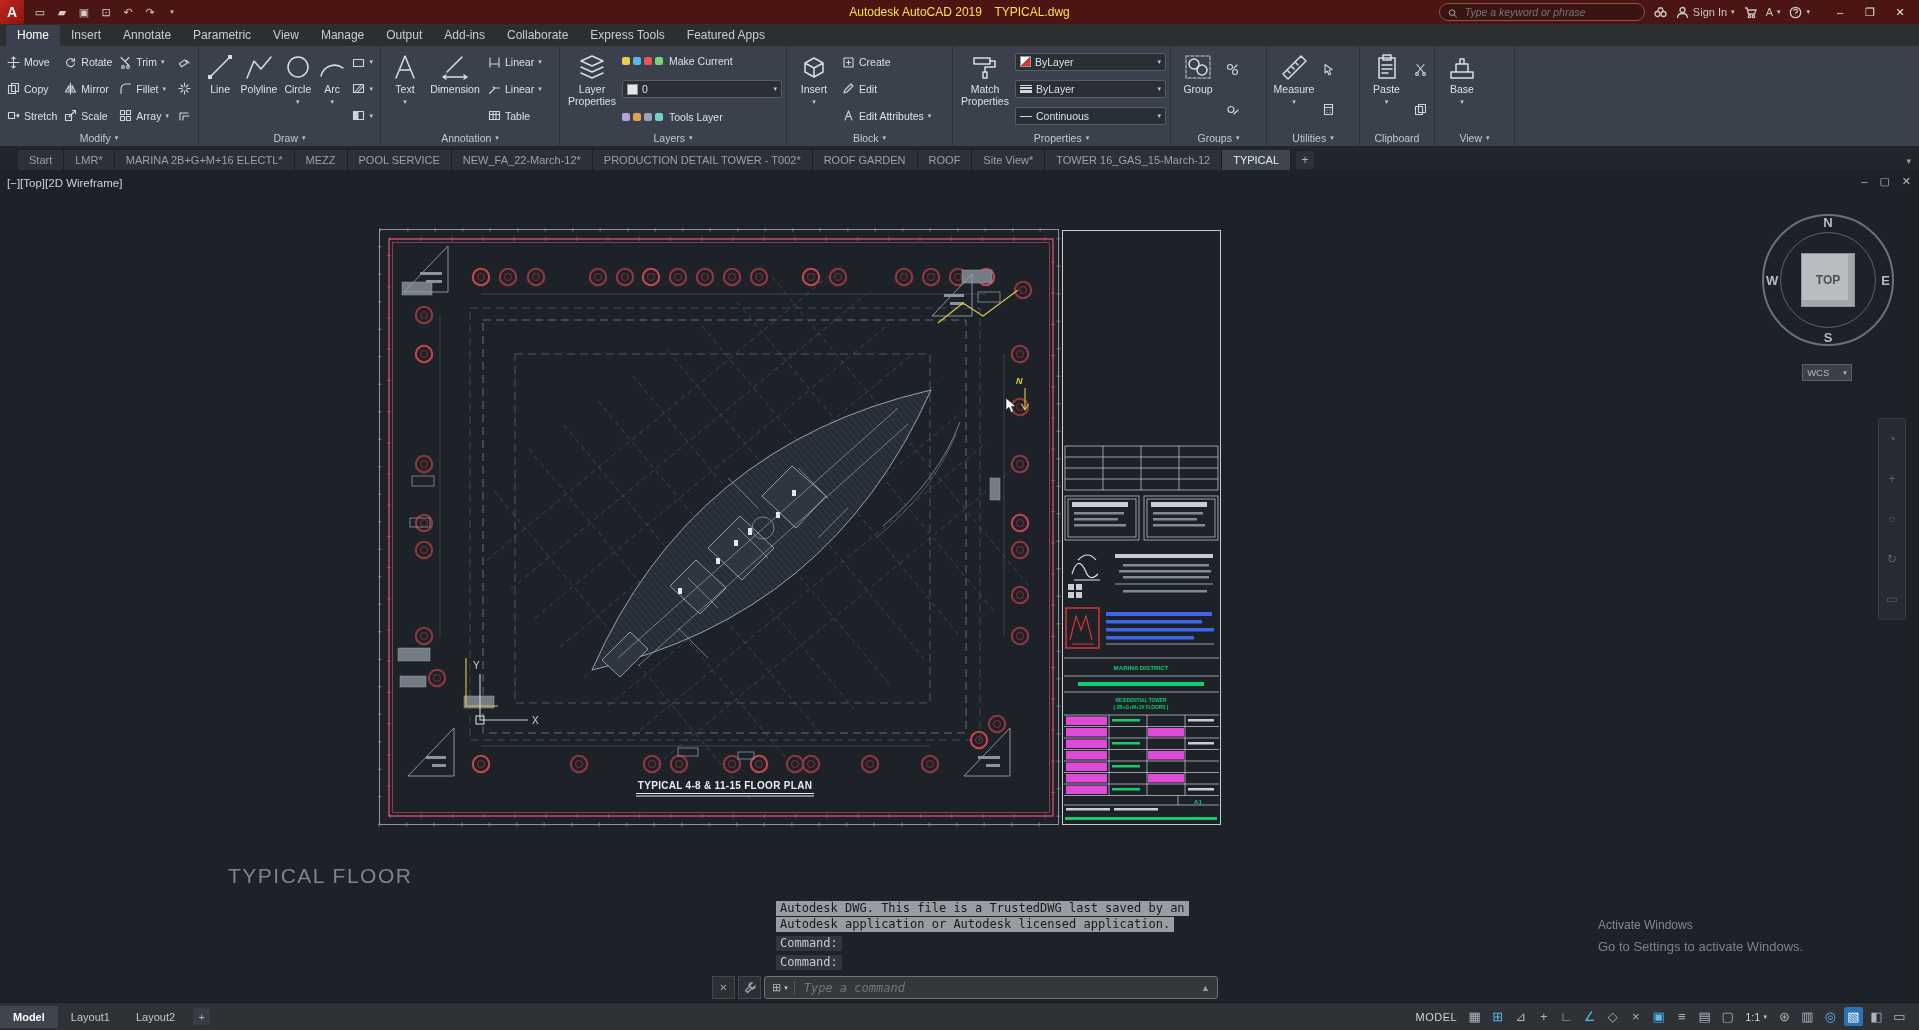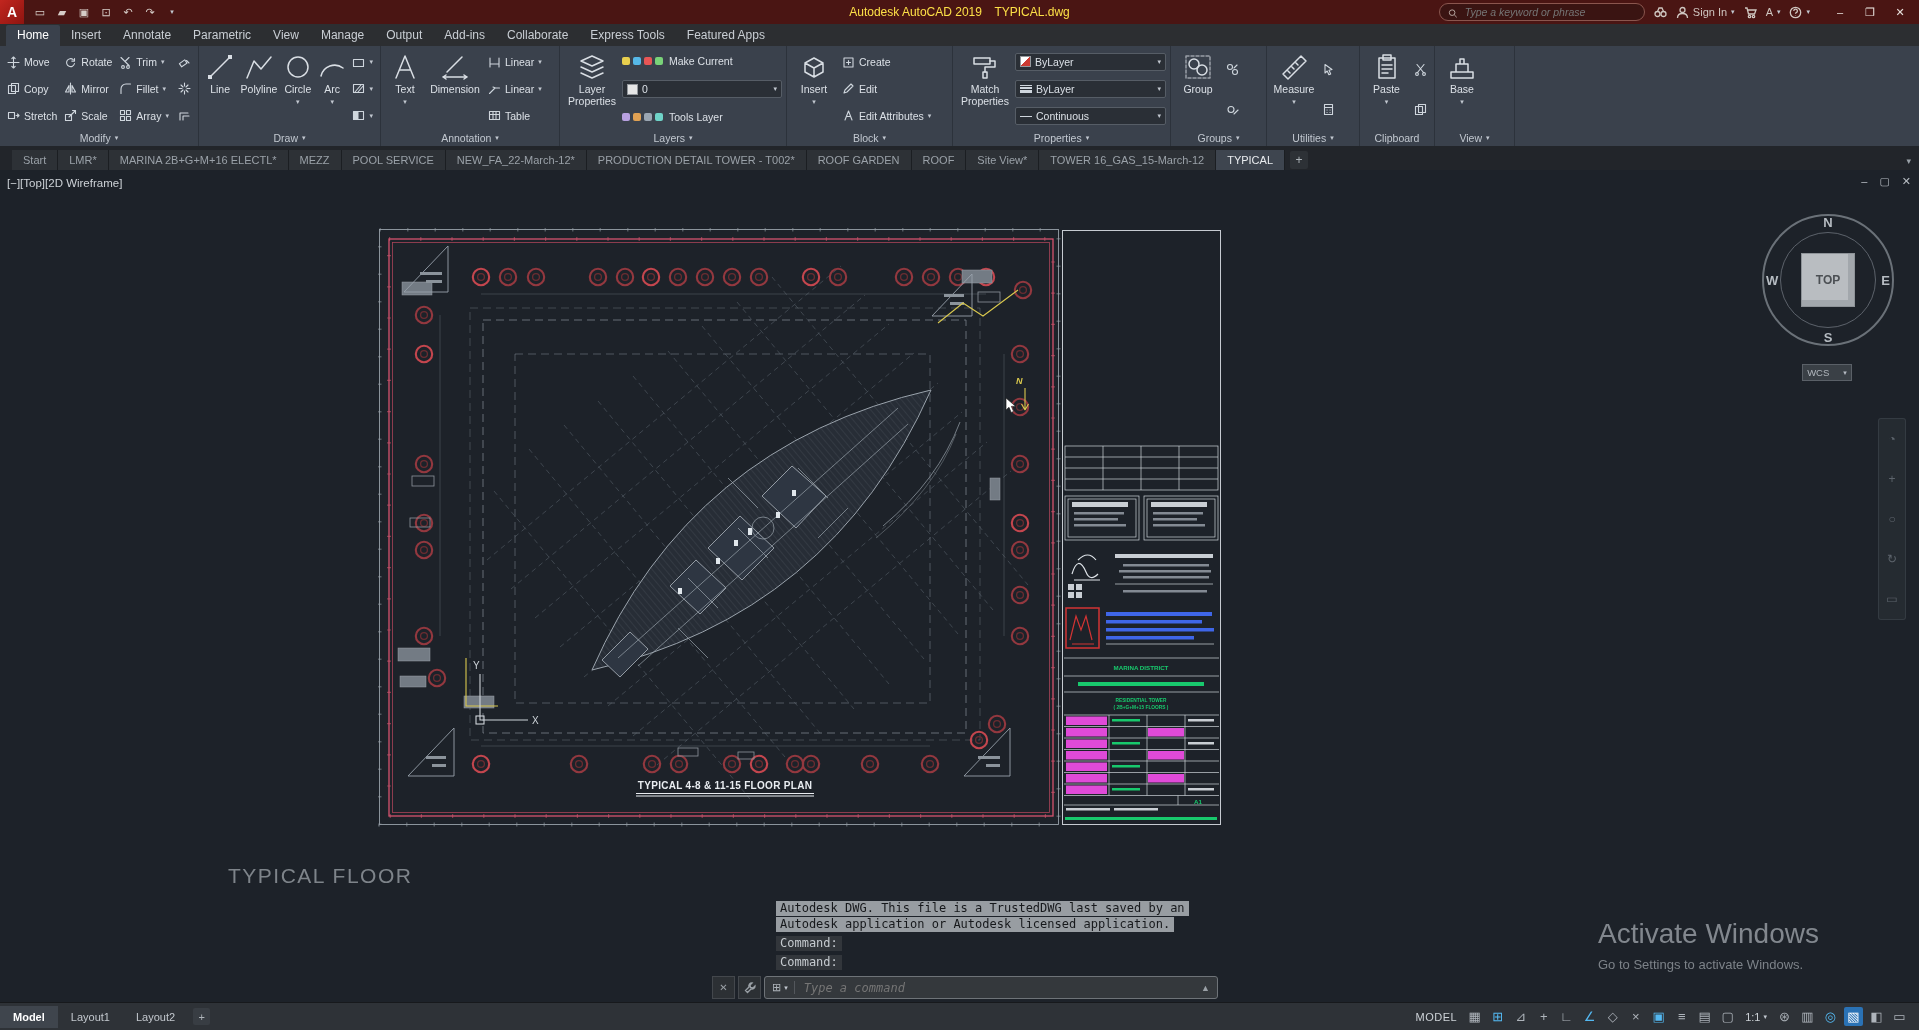--- a/index.html
+++ b/index.html
@@ -52,21 +52,21 @@
   .swatch{width:9px;height:9px;background:#e6e6e6;border:1px solid #94989d;flex:none}
   .sw-red{background:linear-gradient(135deg,#fff 45%,#cc3a32 45%)}
   .lwico{display:inline-flex;flex-direction:column;gap:1px;flex:none}
   .lwico i{display:block;width:12px;background:#cfd6dd;height:1px}
   .lwico i:nth-child(2){height:2px}.lwico i:nth-child(3){height:3px}
   .dot{width:8px;height:8px;border-radius:2px;flex:none}
   .lrow{display:flex;align-items:center;gap:3px}
   .lstack{display:flex;flex-direction:column;justify-content:space-around;gap:2px}
 
   
-  .doctabs{height:24px;background:#22252a;display:flex;align-items:flex-end;padding-left:12px;position:relative}
+  .doctabs{height:24px;background:#22252a;display:flex;align-items:flex-end;padding-left:18px;position:relative}
   .dtab{height:20px;display:flex;align-items:center;padding:0 11px;font-size:11px;color:#9aa1a8;background:#2d3136;
         border-right:1px solid #1b1e22;white-space:nowrap;cursor:default}
   .dtab.active{background:#3e454f;color:#e9ecef}
   .plusbtn{height:18px;width:18px;margin:0 0 1px 5px;display:flex;align-items:center;justify-content:center;
            color:#aeb4ba;background:#2d3136;border-radius:2px;font-size:12px}
   .dchev{position:absolute;right:8px;bottom:4px;color:#9aa1a8;font-size:9px}
 
   
   .viewport{position:absolute;top:170px;left:0;right:0;bottom:27px;background:#1d2229;overflow:hidden}
   .vpctl{position:absolute;left:7px;top:7px;font-size:11.5px;color:#cdd2d7}
@@ -139,21 +139,21 @@
   .cbtn svg{width:12px;height:12px}
   .cbtn svg *{stroke:#9aa0a6;fill:none;stroke-width:1.3}
   .cinput{width:438px;height:21px;background:#34383c;border:1px solid #6e7378;border-radius:3px;display:flex;
           align-items:center;padding:0 7px;gap:7px}
   .cico{color:#aeb4ba;font-size:11px;display:flex;align-items:center;gap:3px;border-right:1px solid #53575c;padding-right:6px}
   .cinput input{flex:1;background:transparent;border:none;outline:none;color:#9aa0a8;
                 font:italic 12px "DejaVu Sans Mono",monospace}
   .cup{color:#9aa0a6;font-size:9px}
 
   .activate{position:absolute;left:1598px;top:748px;color:#8d9399;opacity:.9}
-  .activate .l1{font-size:28px}
+  .activate .l1{font-size:12px}
   .activate .l2{font-size:13px;margin-top:7px;color:#878d93}
 
   
   .bottombar{position:absolute;bottom:0;height:27px;left:0;right:0;background:#2e3237;border-top:1px solid #17191c;
              display:flex;align-items:center;font-size:11px;color:#c3c8ce}
   .mtab{padding:5px 13px;cursor:default}
   .mtab.active{background:#3f454d;color:#fff;font-weight:bold}
   .addlayout{width:17px;height:17px;margin-left:5px;background:#383d43;display:flex;align-items:center;
              justify-content:center;border-radius:2px;color:#aeb4ba}
   .status{margin-left:auto;display:flex;align-items:center;gap:4px;padding-right:10px}

